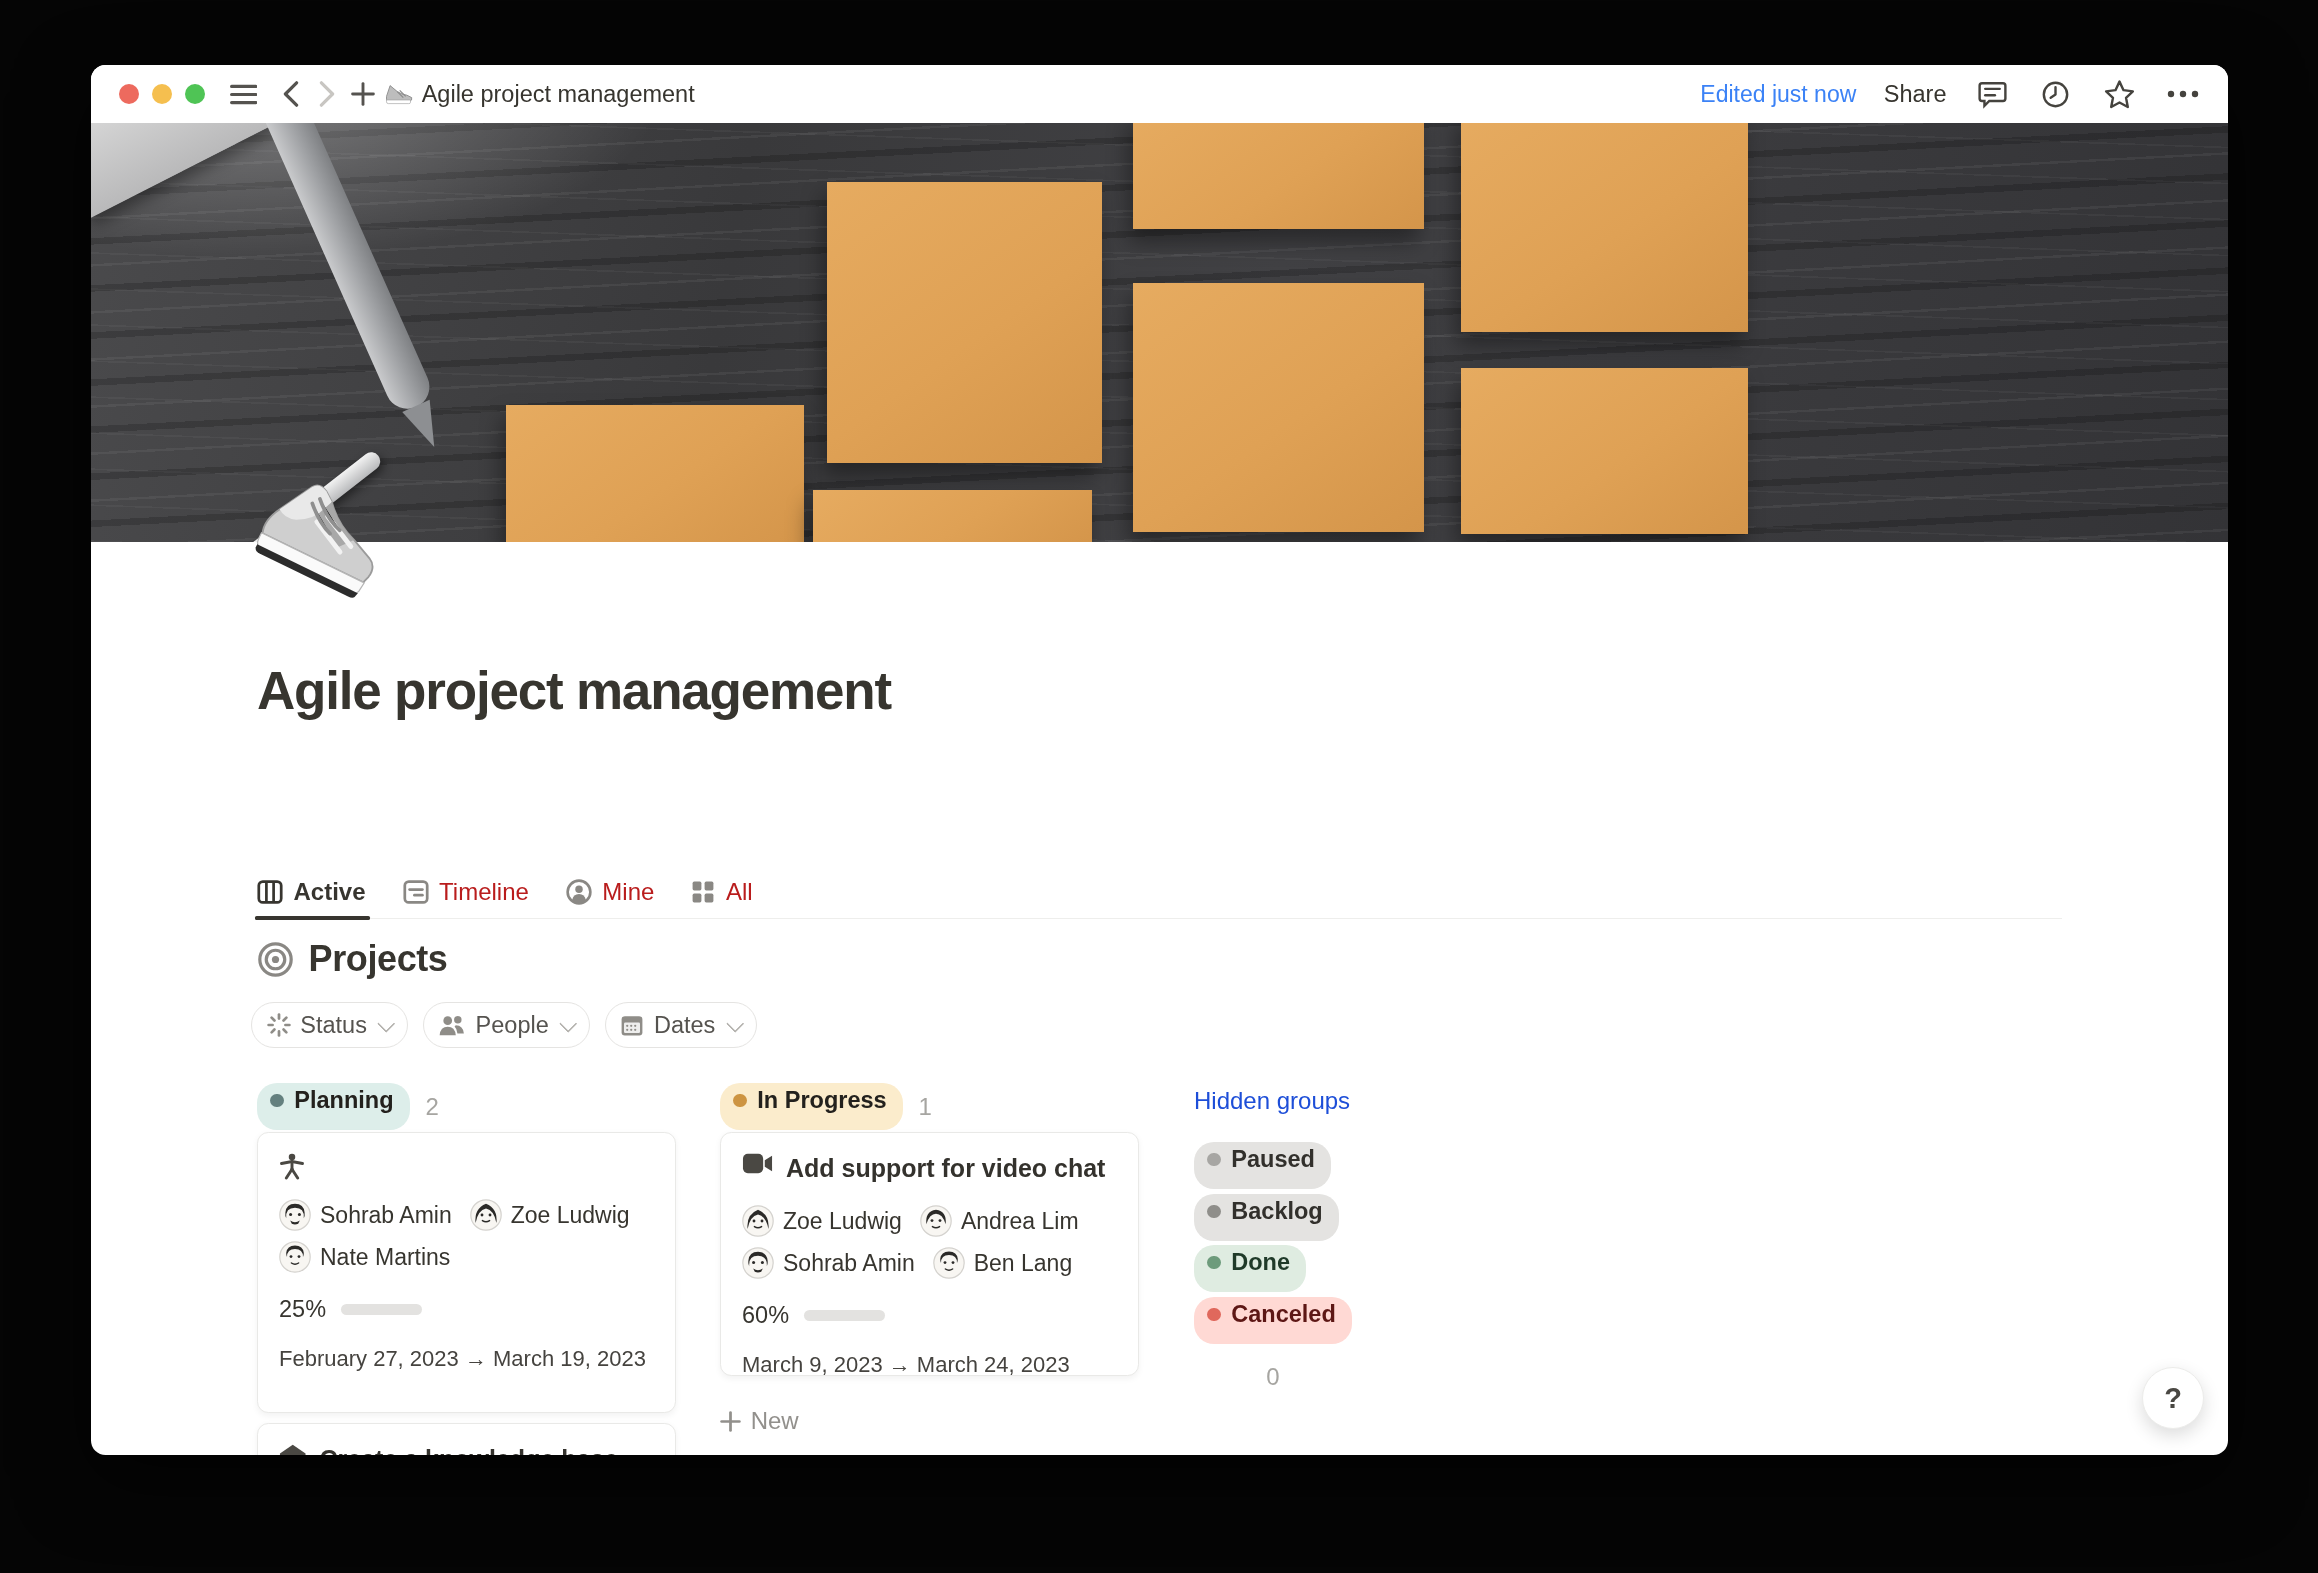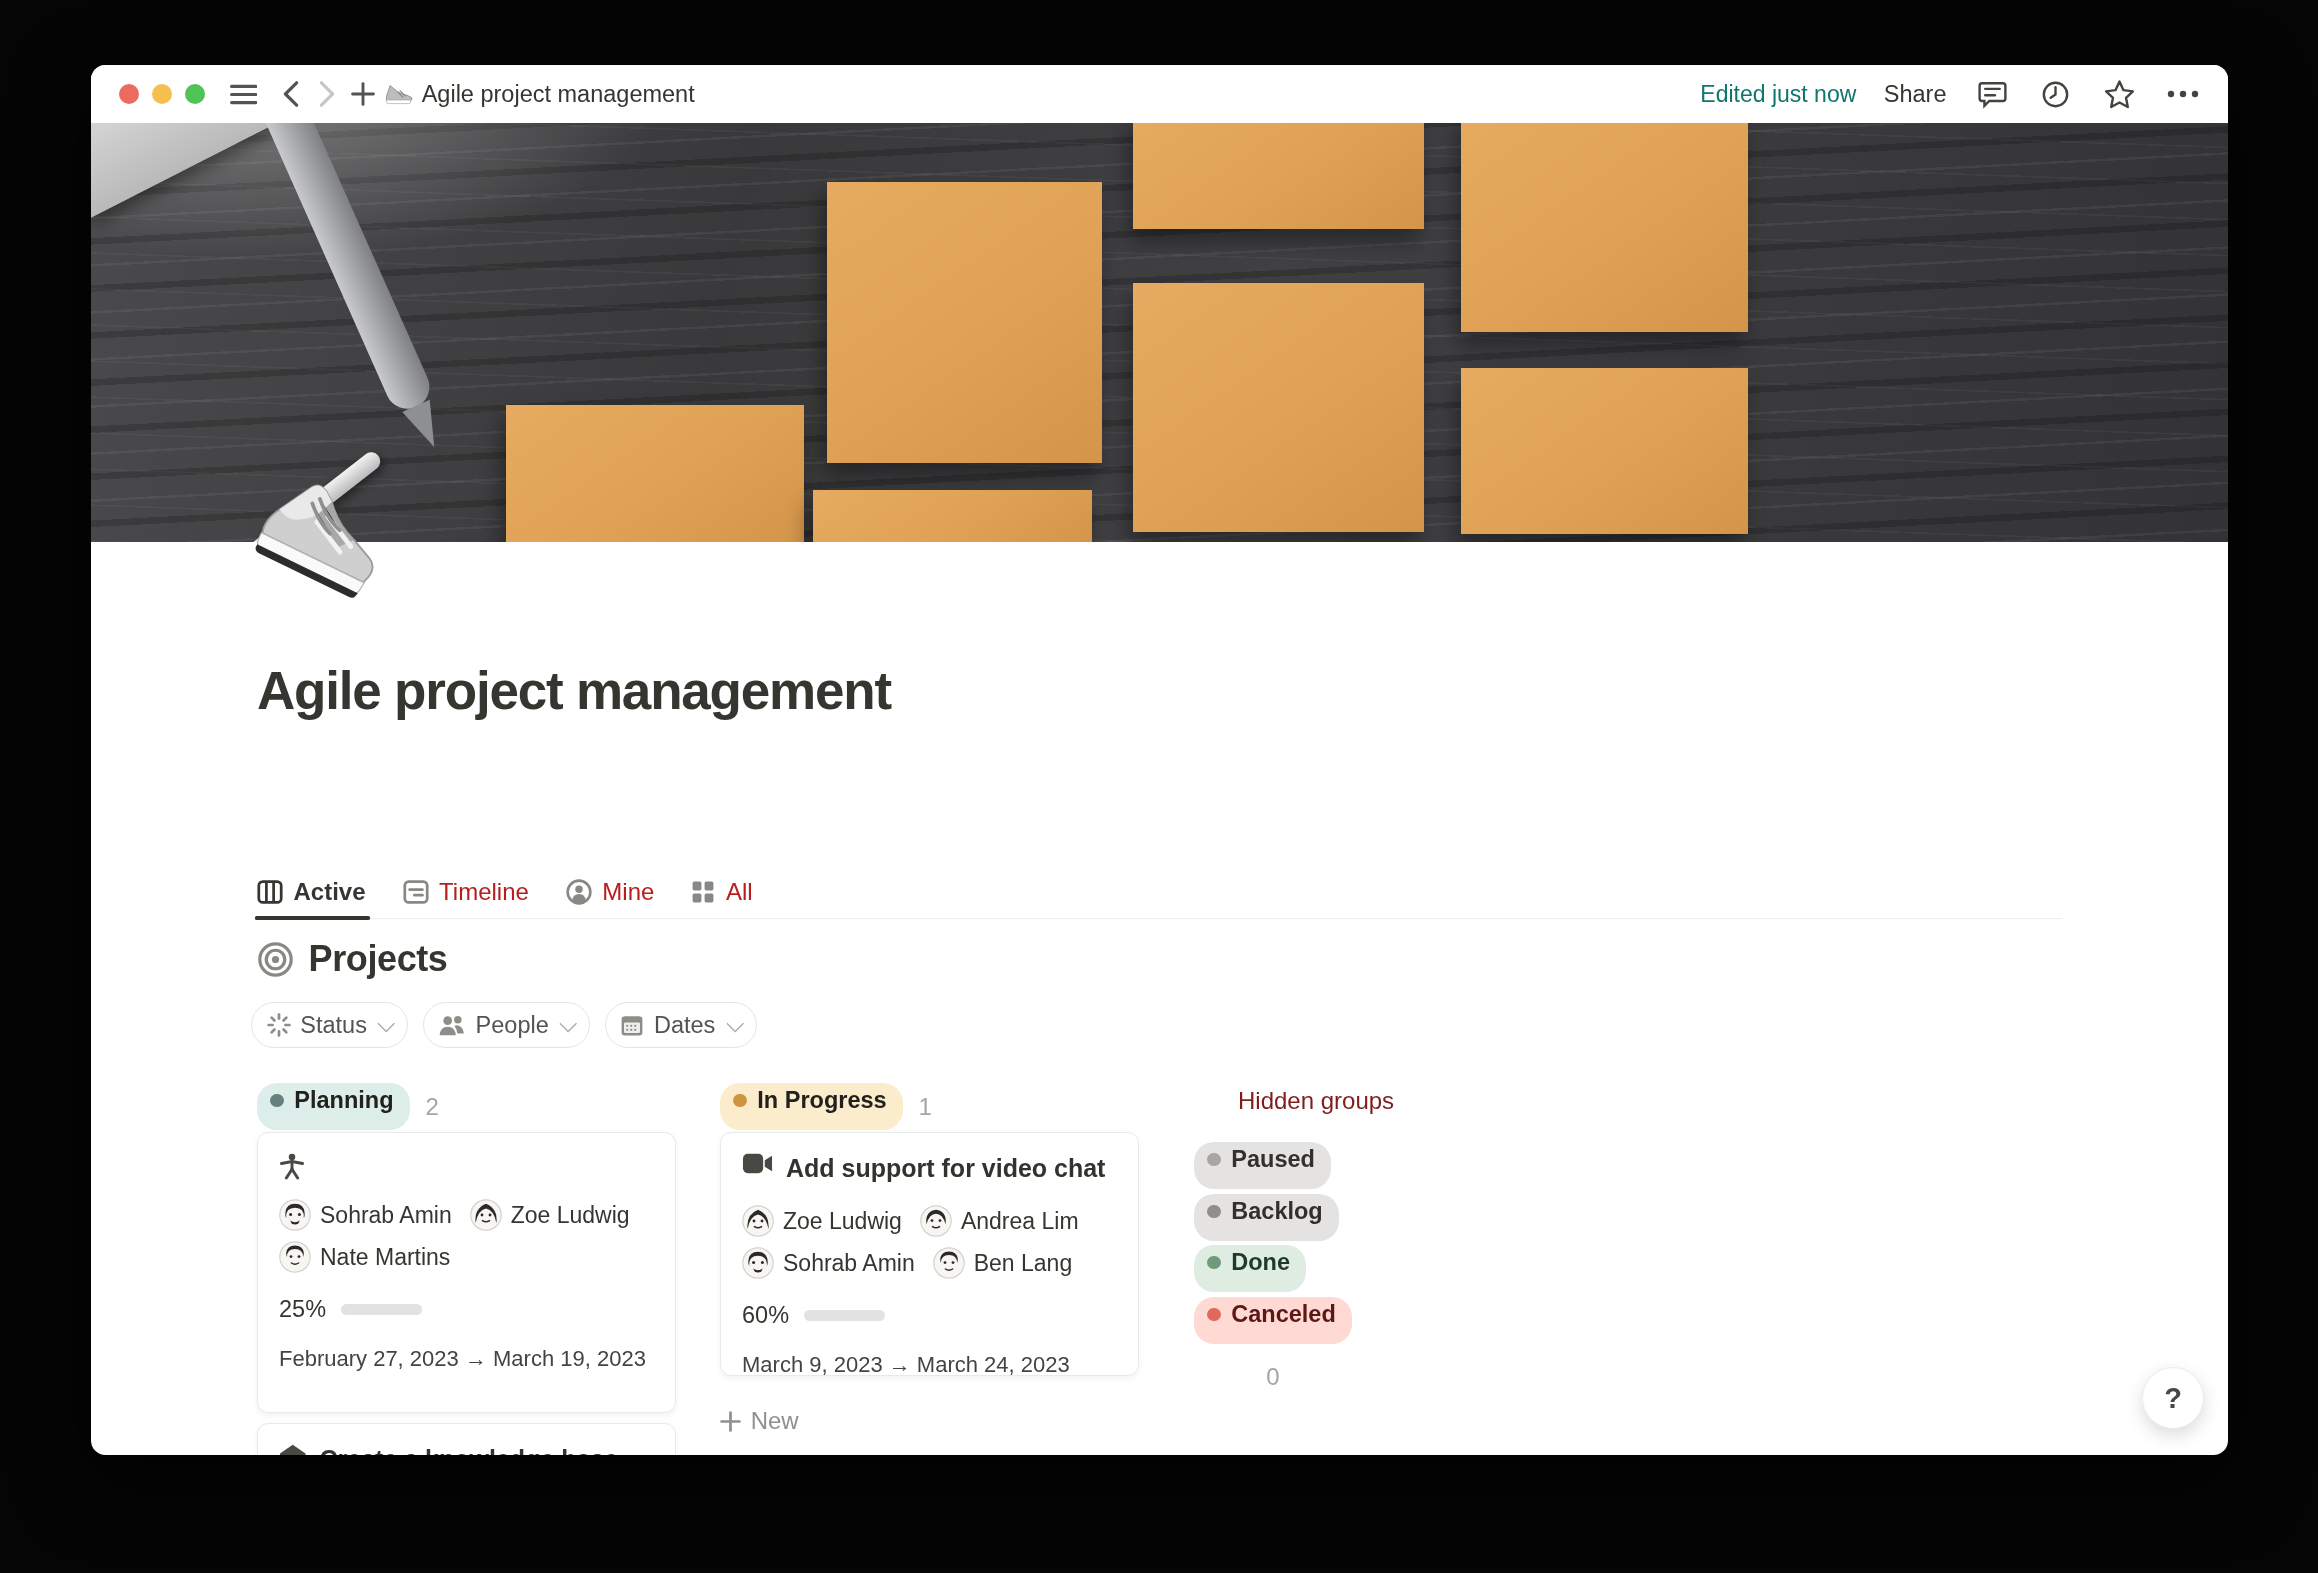--- a/index.html
+++ b/index.html
@@ -10,21 +10,21 @@
   
   .titlebar{position:absolute;left:0;top:0;width:100%;height:58px;background:#fff;display:flex;
     align-items:center;padding:0 27.5px;z-index:30;}
   .lights{display:flex;gap:13px;align-items:center;}
   .light{width:20px;height:20px;border-radius:50%;}
   .light.r{background:#ed6a5e}.light.y{background:#f5bf4f}.light.g{background:#54c22b;background:#4fc455}
   .tb-ic{display:flex;align-items:center;justify-content:center;width:36px;height:36px;color:#5f5e5b;}
   .tb-ic svg{display:block}
   .tb-title{font-size:23.5px;color:#37352f;margin-left:4.9px;}
   .tb-right{margin-left:auto;display:flex;align-items:center;gap:27.5px;}
-  .tb-edited{font-size:23px;color:#0f766e;}
+  .tb-edited{font-size:23px;color:#3b82f6;}
   .tb-share{font-size:23.5px;color:#37352f;}
   
   .cover{position:absolute;left:0;top:58px;width:2137px;height:419px;overflow:hidden;
     background:
       radial-gradient(729px 308px at 8% -8%, rgba(255,255,255,.30), rgba(255,255,255,0) 55%),
       repeating-linear-gradient(177deg, rgba(255,255,255,.055) 0 2.4px, rgba(0,0,0,0) 2.4px 21px, rgba(0,0,0,.18) 21px 27.5px, rgba(0,0,0,0) 27.5px 47px),
       repeating-linear-gradient(2deg, rgba(255,255,255,.04) 0 1.6px, rgba(0,0,0,0) 1.6px 36px),
       linear-gradient(100deg,#4a4a4c 0%,#39393b 30%,#414144 55%,#333336 100%);}
   .note{position:absolute;background:linear-gradient(145deg,#e6ab60 0%,#dfa155 55%,#d4954a 100%);
     box-shadow:-4.9px 13px 21px rgba(0,0,0,.38);}
@@ -69,21 +69,21 @@
   .card .ticon{flex:0 0 auto;margin-top:1.6px;}
   .card .ttl{font-size:25px;font-weight:600;color:#34322d;line-height:1.4;}
   .people{display:flex;flex-wrap:wrap;column-gap:18px;row-gap:9.7px;margin-top:19.4px;}
   .person{display:flex;align-items:center;gap:9px;font-size:23px;color:#37352f;white-space:nowrap;}
   .person svg{display:block}
   .prow{display:flex;align-items:center;gap:14.6px;margin-top:23px;}
   .plabel{font-size:23.5px;color:#37352f;}
   .ptrack{width:81px;height:10.5px;border-radius:5.7px;background:#e3e2e0;overflow:hidden;}
   .pfill{height:100%;border-radius:5.7px;background:#67986e;}
   .dates{margin-top:23px;font-size:22px;color:#45433f;}
-  .hidden-h{position:absolute;left:1103px;top:1022px;font-size:24px;color:#7f1d1d;margin-left:44px;}
+  .hidden-h{position:absolute;left:1103px;top:1022px;font-size:24px;color:#1d4ed8;}
   .hgroup{position:absolute;left:1103px;display:flex;align-items:center;gap:19.4px;flex-direction:column;}
   .newbtn{position:absolute;left:629px;top:1342px;display:flex;align-items:center;gap:9.7px;
     font-size:24px;color:#92908c;}
   .help{position:absolute;left:2051px;top:1302px;width:62px;height:62px;border-radius:50%;background:#fff;
     border:1.6px solid #ececea;box-shadow:0 6.5px 18px rgba(0,0,0,.14);display:flex;align-items:center;justify-content:center;
     font-size:29px;font-weight:700;color:#4a4843;z-index:25;}
 </style>
 </head>
 <body>
 

